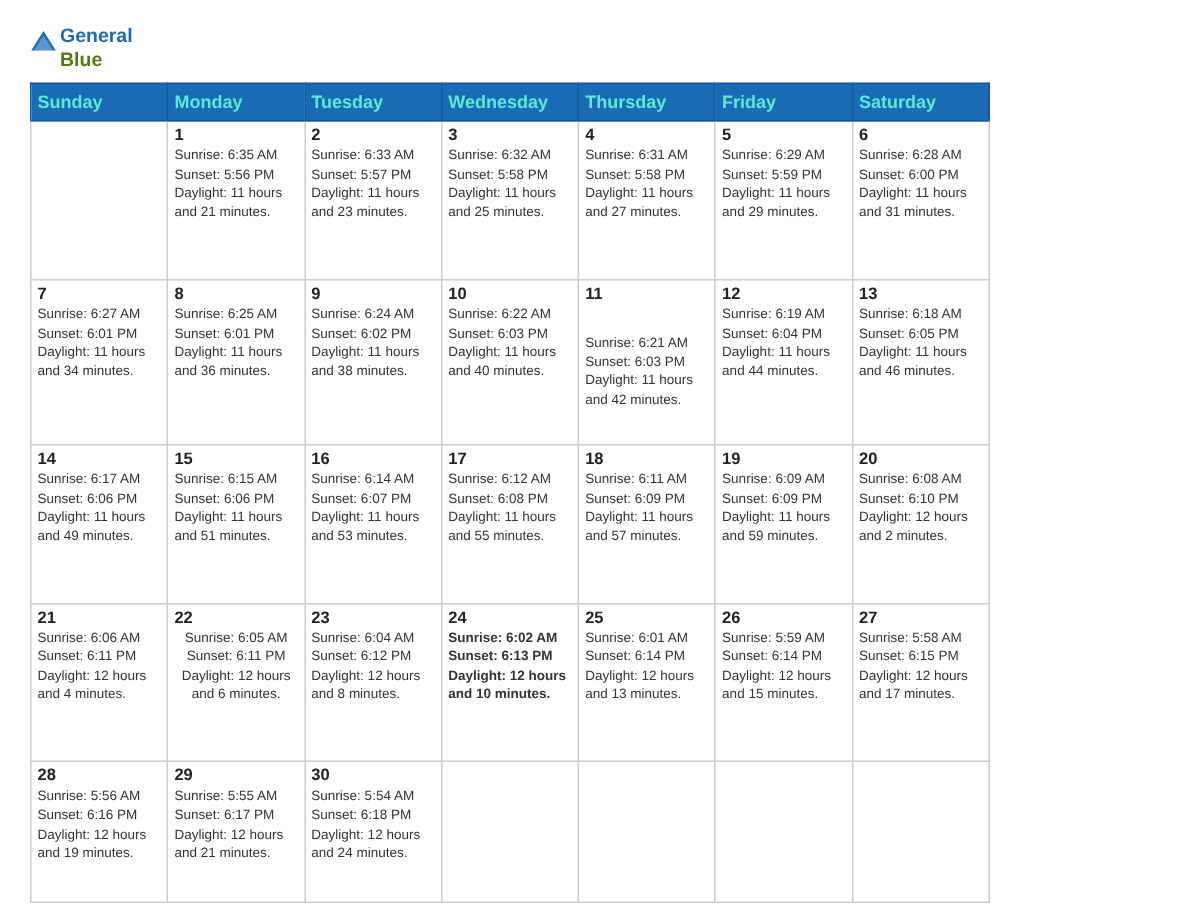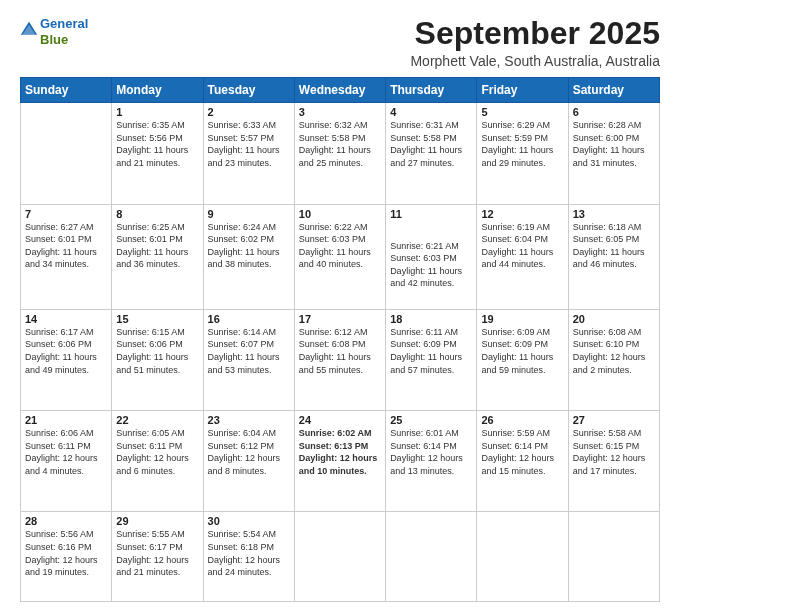--- a/index.html
+++ b/index.html
@@ -58,21 +58,21 @@
     }
     .calendar {
       flex: 1;
       border: 1px solid #ccc;
       border-collapse: collapse;
       width: 100%;
       table-layout: fixed;
     }
     .calendar th {
       background: #1a6bb5;
-      color: #ffffff;
+      color: #5eead4;
       font-size: 12px;
       font-weight: bold;
       padding: 5px 4px;
       text-align: left;
       border: 1px solid #1558a0;
     }
     .calendar td {
       border: 1px solid #ccc;
       vertical-align: top;
       padding: 3px 4px;
@@ -110,24 +110,20 @@
         <svg class="logo-icon" viewBox="0 0 22 22">
           <polygon points="11,2 21,18 1,18" fill="#1a6bb5"></polygon>
           <polygon points="11,6 19,18 3,18" fill="#fff" opacity="0.3"></polygon>
         </svg>
       </div>
       <div class="logo-text">
         <div><span>General</span></div>
         <div style="color:#4d7c0f;">Blue</div>
       </div>
     </div>
-    <div class="title-area">
-      <div class="month-title">September 2025</div>
-      <div class="location">Morphett Vale, South Australia, Australia</div>
-    </div>
   </div>
 
   <table class="calendar" id="cal-table">
     <thead>
       <tr id="cal-header">
           <th>Sunday</th>
           <th>Monday</th>
           <th>Tuesday</th>
           <th>Wednesday</th>
           <th>Thursday</th>
@@ -286,21 +282,21 @@
         <tr>
           <td>
             <span class="day-num">21</span>
             <div class="day-info" style="white-space: pre-line;">Sunrise: 6:06 AM
 Sunset: 6:11 PM
 Daylight: 12 hours
 and 4 minutes.</div>
           </td>
           <td>
             <span class="day-num">22</span>
-            <div class="day-info" style="white-space: pre-line;">Sunrise: 6:05 AM
+            <div class="day-info" style="white-space: pre-line; text-align: center;">Sunrise: 6:05 AM
 Sunset: 6:11 PM
 Daylight: 12 hours
 and 6 minutes.</div>
           </td>
           <td>
             <span class="day-num">23</span>
             <div class="day-info" style="white-space: pre-line;">Sunrise: 6:04 AM
 Sunset: 6:12 PM
 Daylight: 12 hours
 and 8 minutes.</div>

